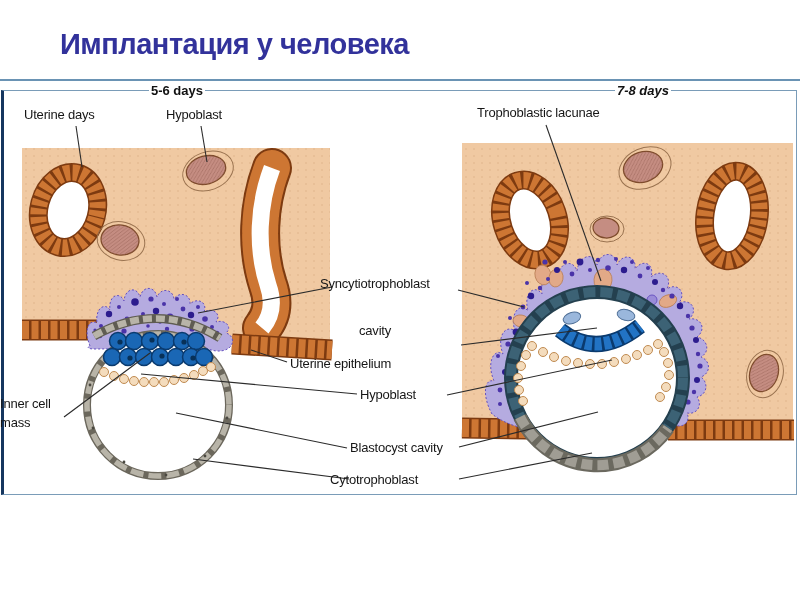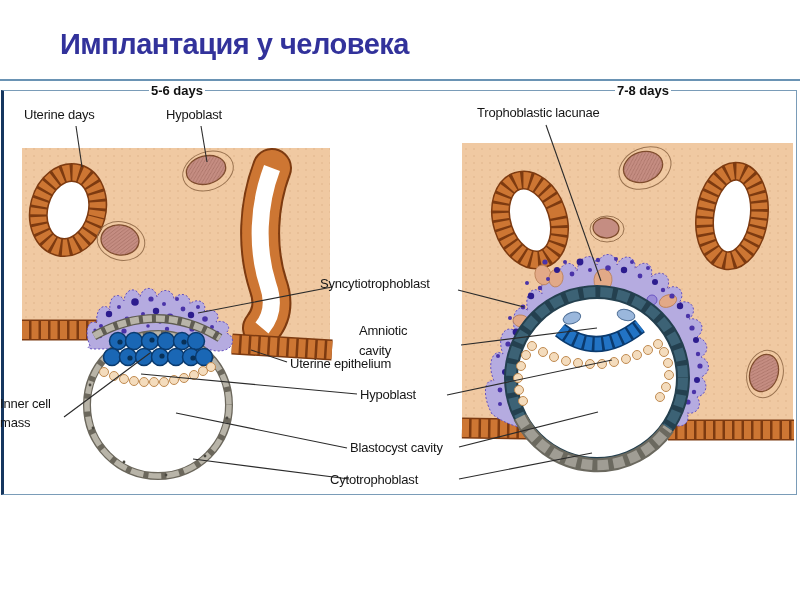--- a/index.html
+++ b/index.html
@@ -8,21 +8,21 @@
   .slide-title{position:absolute;left:60px;top:28px;width:740px;text-align:left;
                font-size:29px;font-weight:bold;color:#32329b;letter-spacing:-0.5px;z-index:3;}
   .separator{position:absolute;left:0;top:79px;width:800px;height:0;
              border-top:2px solid #6a93b4;z-index:1;}
   .panel{position:absolute;left:1px;top:90px;width:792px;height:403px;background:#fff;
          border:1px solid #7a9cb8;border-left:3px solid #16365f;z-index:0;}
   .art{position:absolute;left:0;top:0;width:800px;height:600px;z-index:2;}
   .days{position:absolute;top:83px;font-size:13px;font-weight:bold;color:#111;
         background:#fff;text-align:center;z-index:3;}
   .days.d56{left:129px;width:56px;margin-left:20px;}
-  .days.d78{left:615px;width:56px;}
+  .days.d78{left:615px;width:56px;font-style:italic;}
   .lbl{position:absolute;font-size:13px;line-height:15px;color:#161616;
        letter-spacing:-0.2px;white-space:nowrap;z-index:3;}
   .lbl.r{text-align:left;}
   .lbl .ln{display:block;}
   .lbl-uterine-gland{left:24px;top:107px;}
   .lbl-capillary{left:166px;top:107px;}
   .lbl-troph{left:477px;top:105px;}
   .lbl-syncytio{left:320px;top:276px;width:136px;}
   .lbl-amniotic{left:359px;top:321px;width:100px;line-height:20px;}
   .lbl-uterine-epi{left:290px;top:356px;}
@@ -342,21 +342,20 @@
 
   <div class="days d56">5-6 days</div>
   <div class="days d78">7-8 days</div>
 
   <div class="lbl lbl-uterine-gland">Uterine days</div>
   <div class="lbl lbl-capillary">Hypoblast</div>
   <div class="lbl lbl-troph">Trophoblastic lacunae</div>
 
   <div class="lbl r lbl-syncytio">Syncytiotrophoblast</div>
   <div class="lbl r lbl-amniotic">
-    <span class="ln">Amniotic</span>
     <span class="ln">cavity</span>
   </div>
   <div class="lbl lbl-uterine-epi">Uterine epithelium</div>
   <div class="lbl r lbl-hypoblast">Hypoblast</div>
   <div class="lbl r lbl-blastocyst">Blastocyst cavity</div>
   <div class="lbl r lbl-cyto">Cytotrophoblast</div>
   <div class="lbl r lbl-icm">
     <span class="ln">Inner cell</span>
     <span class="ln">mass</span>
   </div>

